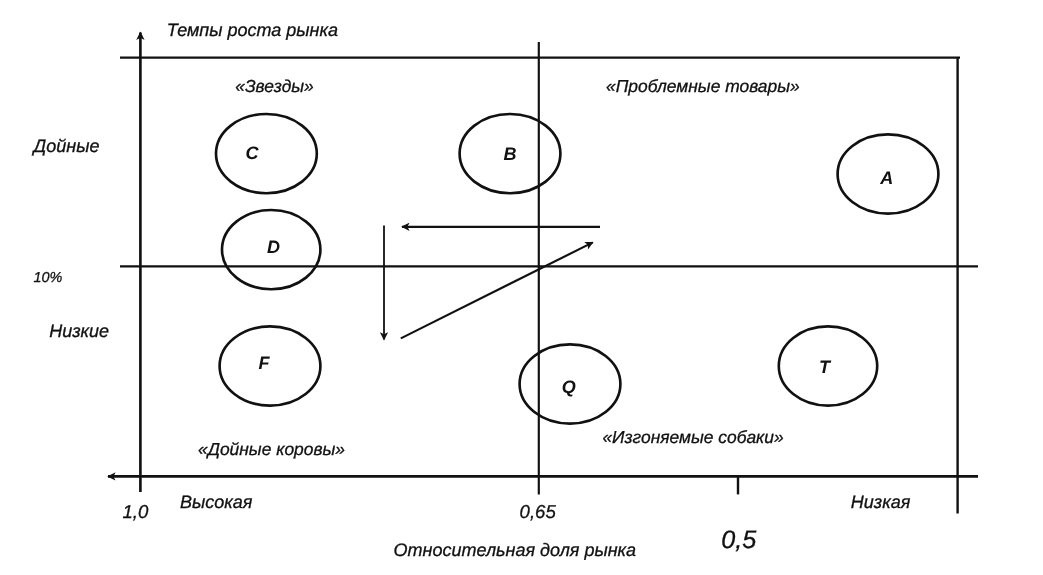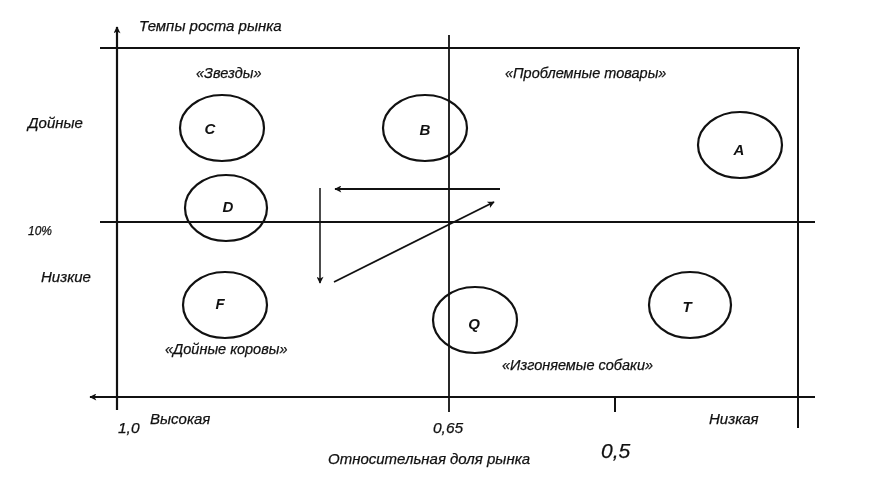--- a/index.html
+++ b/index.html
@@ -44,30 +44,30 @@
   <line x1="500" y1="189" x2="335" y2="189" stroke="#111" stroke-width="1.8" marker-end="url(#ah)"></line>
   <line x1="320" y1="188" x2="320" y2="283" stroke="#111" stroke-width="1.5" marker-end="url(#ah)"></line>
   <line x1="334" y1="282" x2="494" y2="202" stroke="#111" stroke-width="1.8" marker-end="url(#ah)"></line>
 </svg>
 
 <div class="lbl" style="left:139px; top:17px;">Темпы роста рынка</div>
 <div class="lbl" style="left:28px; top:114px;">Дойные</div>
 <div class="lbl" style="left:28px; top:224px; font-size:12px;">10%</div>
 <div class="lbl" style="left:41px; top:268px;">Низкие</div>
 
-<div class="lbl" style="left:102px; top:419px; font-size:15.5px;margin-left:16px;">1,0</div>
+<div class="lbl" style="left:102px; top:419px; font-size:15.5px;">1,0</div>
 <div class="lbl" style="left:150px; top:410px;">Высокая</div>
 <div class="lbl" style="left:433px; top:419px; font-size:15.5px;">0,65</div>
 <div class="lbl" style="left:601px; top:419px; font-size:21px;margin-top:20px;">0,5</div>
 <div class="lbl" style="left:709px; top:410px;">Низкая</div>
 <div class="lbl" style="left:328px; top:450px;">Относительная доля рынка</div>
 
 <div class="lbl quad" style="left:166px; top:65px;margin-left:30px;">«Звезды»</div>
 <div class="lbl quad" style="left:505px; top:65px;">«Проблемные товары»</div>
-<div class="lbl quad" style="left:165px; top:341px;">«Дойные коровы»</div>
+<div class="lbl quad" style="left:165px; top:367px;">«Дойные коровы»</div>
 <div class="lbl quad" style="left:502px; top:357px;">«Изгоняемые собаки»</div>
 
 <div class="letter" style="left:210px; top:128px;">C</div>
 <div class="letter" style="left:425px; top:129px;">B</div>
 <div class="letter" style="left:739px; top:149px;">A</div>
 <div class="letter" style="left:228px; top:206px;">D</div>
 <div class="letter" style="left:220px; top:303px;">F</div>
 <div class="letter" style="left:474px; top:323px;">Q</div>
 <div class="letter" style="left:687px; top:306px;">T</div>
 

